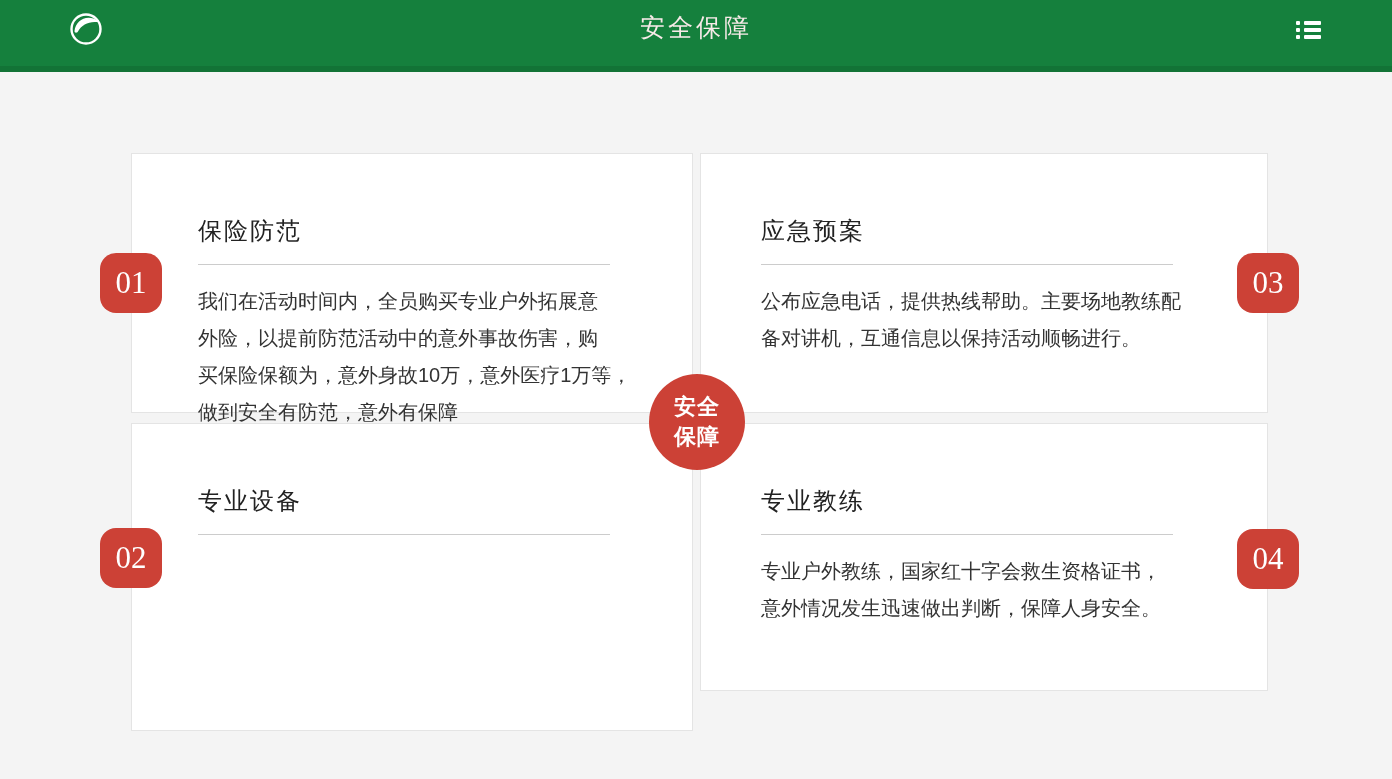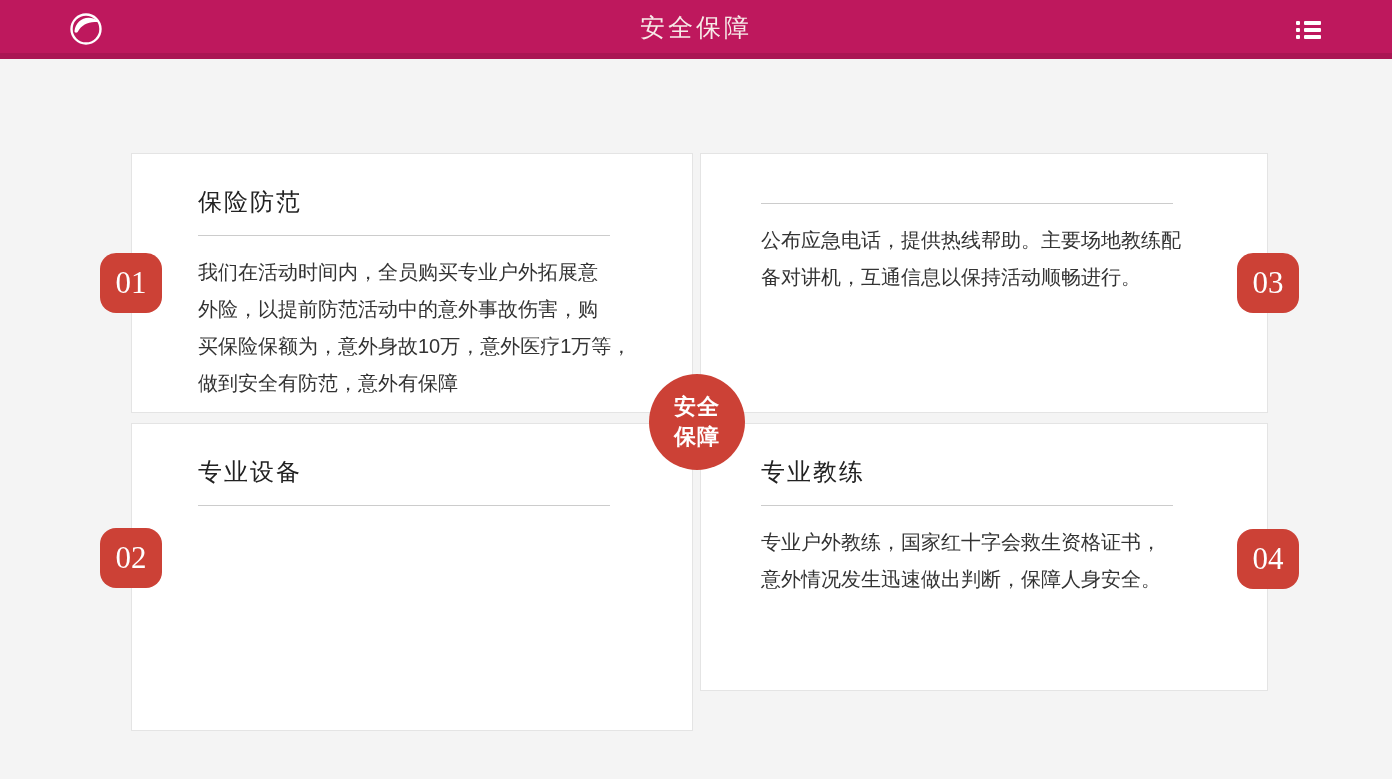--- a/index.html
+++ b/index.html
@@ -7,22 +7,22 @@
     width: 1392px; height: 779px;
     position: relative;
     background: #f4f4f4;
     font-family: "Liberation Sans", sans-serif;
     overflow: hidden;
   }
 
   
   .header {
     position: absolute; left: 0; top: 0;
-    width: 100%; height: 59px;
-    background: #be185d;
+    width: 100%; height: 72px;
+    background: #15803d;
     box-shadow: inset 0 -6px 0 rgba(0,0,0,0.10);
   }
   .logo {
     position: absolute; left: 68px; top: 11px;
     width: 36px; height: 36px; cursor: pointer;
   }
   .header-title {
     position: absolute; left: 0; right: 0; top: 0; height: 54px;
     display: flex; align-items: center; justify-content: center;
     font-family: "Liberation Serif", serif;
@@ -46,21 +46,21 @@
   #card-0 { left: 131px; top: 153px; width: 562px; height: 260px; }
   #card-1 { left: 700px; top: 153px; width: 568px; height: 260px; }
   #card-2 { left: 131px; top: 423px; width: 562px; height: 308px; }
   #card-3 { left: 700px; top: 423px; width: 568px; height: 268px; }
 
   .card-inner { padding: 32px 0 0 66px; }
   .card-right .card-inner { padding-left: 60px; }
 
   .card-title {
     font-family: "Liberation Serif", serif;
-    font-size: 24px; color: #222; letter-spacing: 2px;
+    font-size: 24px; color: #222; letter-spacing: 2px; margin-top: 29px;
   }
   .card-divider {
     width: 412px; height: 0;
     border: none; border-top: 1px solid #ccc;
     margin: 17px 0 0 0;
   }
   .card-body {
     margin-top: 18px;
     font-size: 20px; line-height: 37px; color: #333;
     white-space: pre-line;
@@ -128,20 +128,21 @@
     <hr class="card-divider">
     <div class="card-body">我们在活动时间内，全员购买专业户外拓展意
 外险，以提前防范活动中的意外事故伤害，购
 买保险保额为，意外身故10万，意外医疗1万等，
 做到安全有防范，意外有保障</div>
   </div>
 </div>
 
 <div class="card card-right" id="card-1">
   <div class="card-inner">
+    <div class="card-title">应急预案</div>
     <hr class="card-divider">
     <div class="card-body">公布应急电话，提供热线帮助。主要场地教练配
 备对讲机，互通信息以保持活动顺畅进行。</div>
   </div>
 </div>
 
 <div class="card" id="card-2">
   <div class="card-inner">
     <div class="card-title">专业设备</div>
     <hr class="card-divider">

